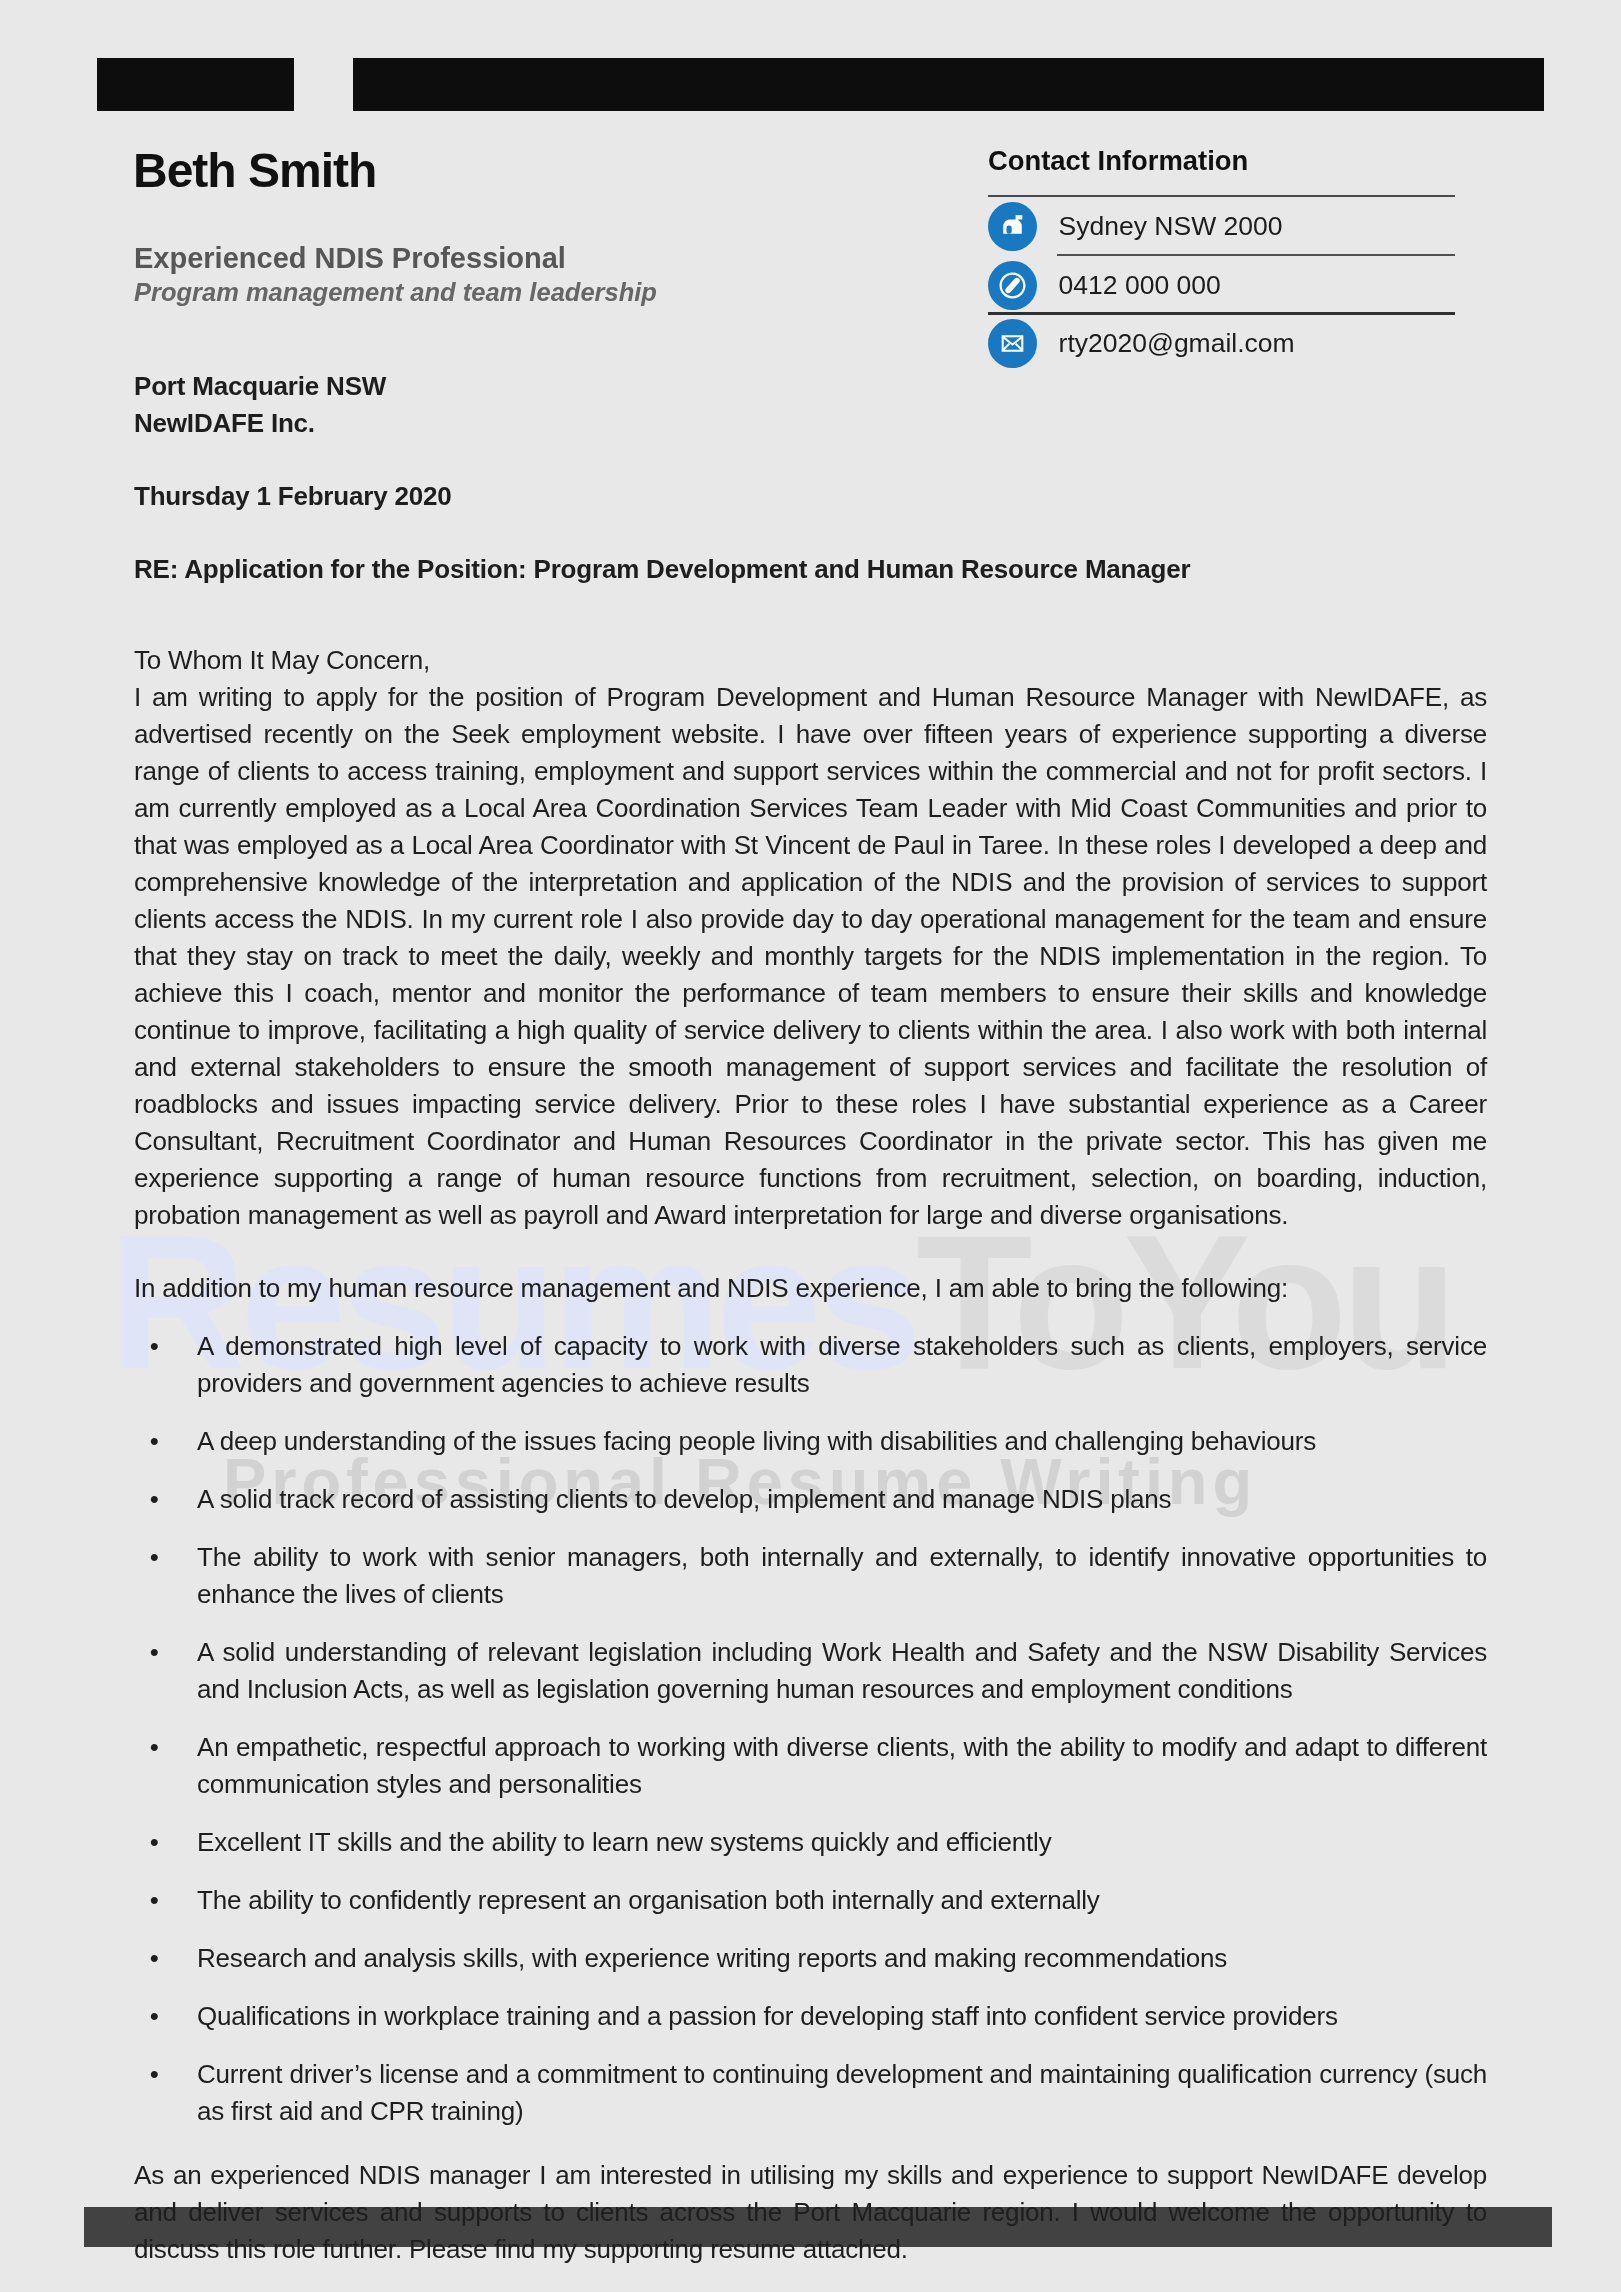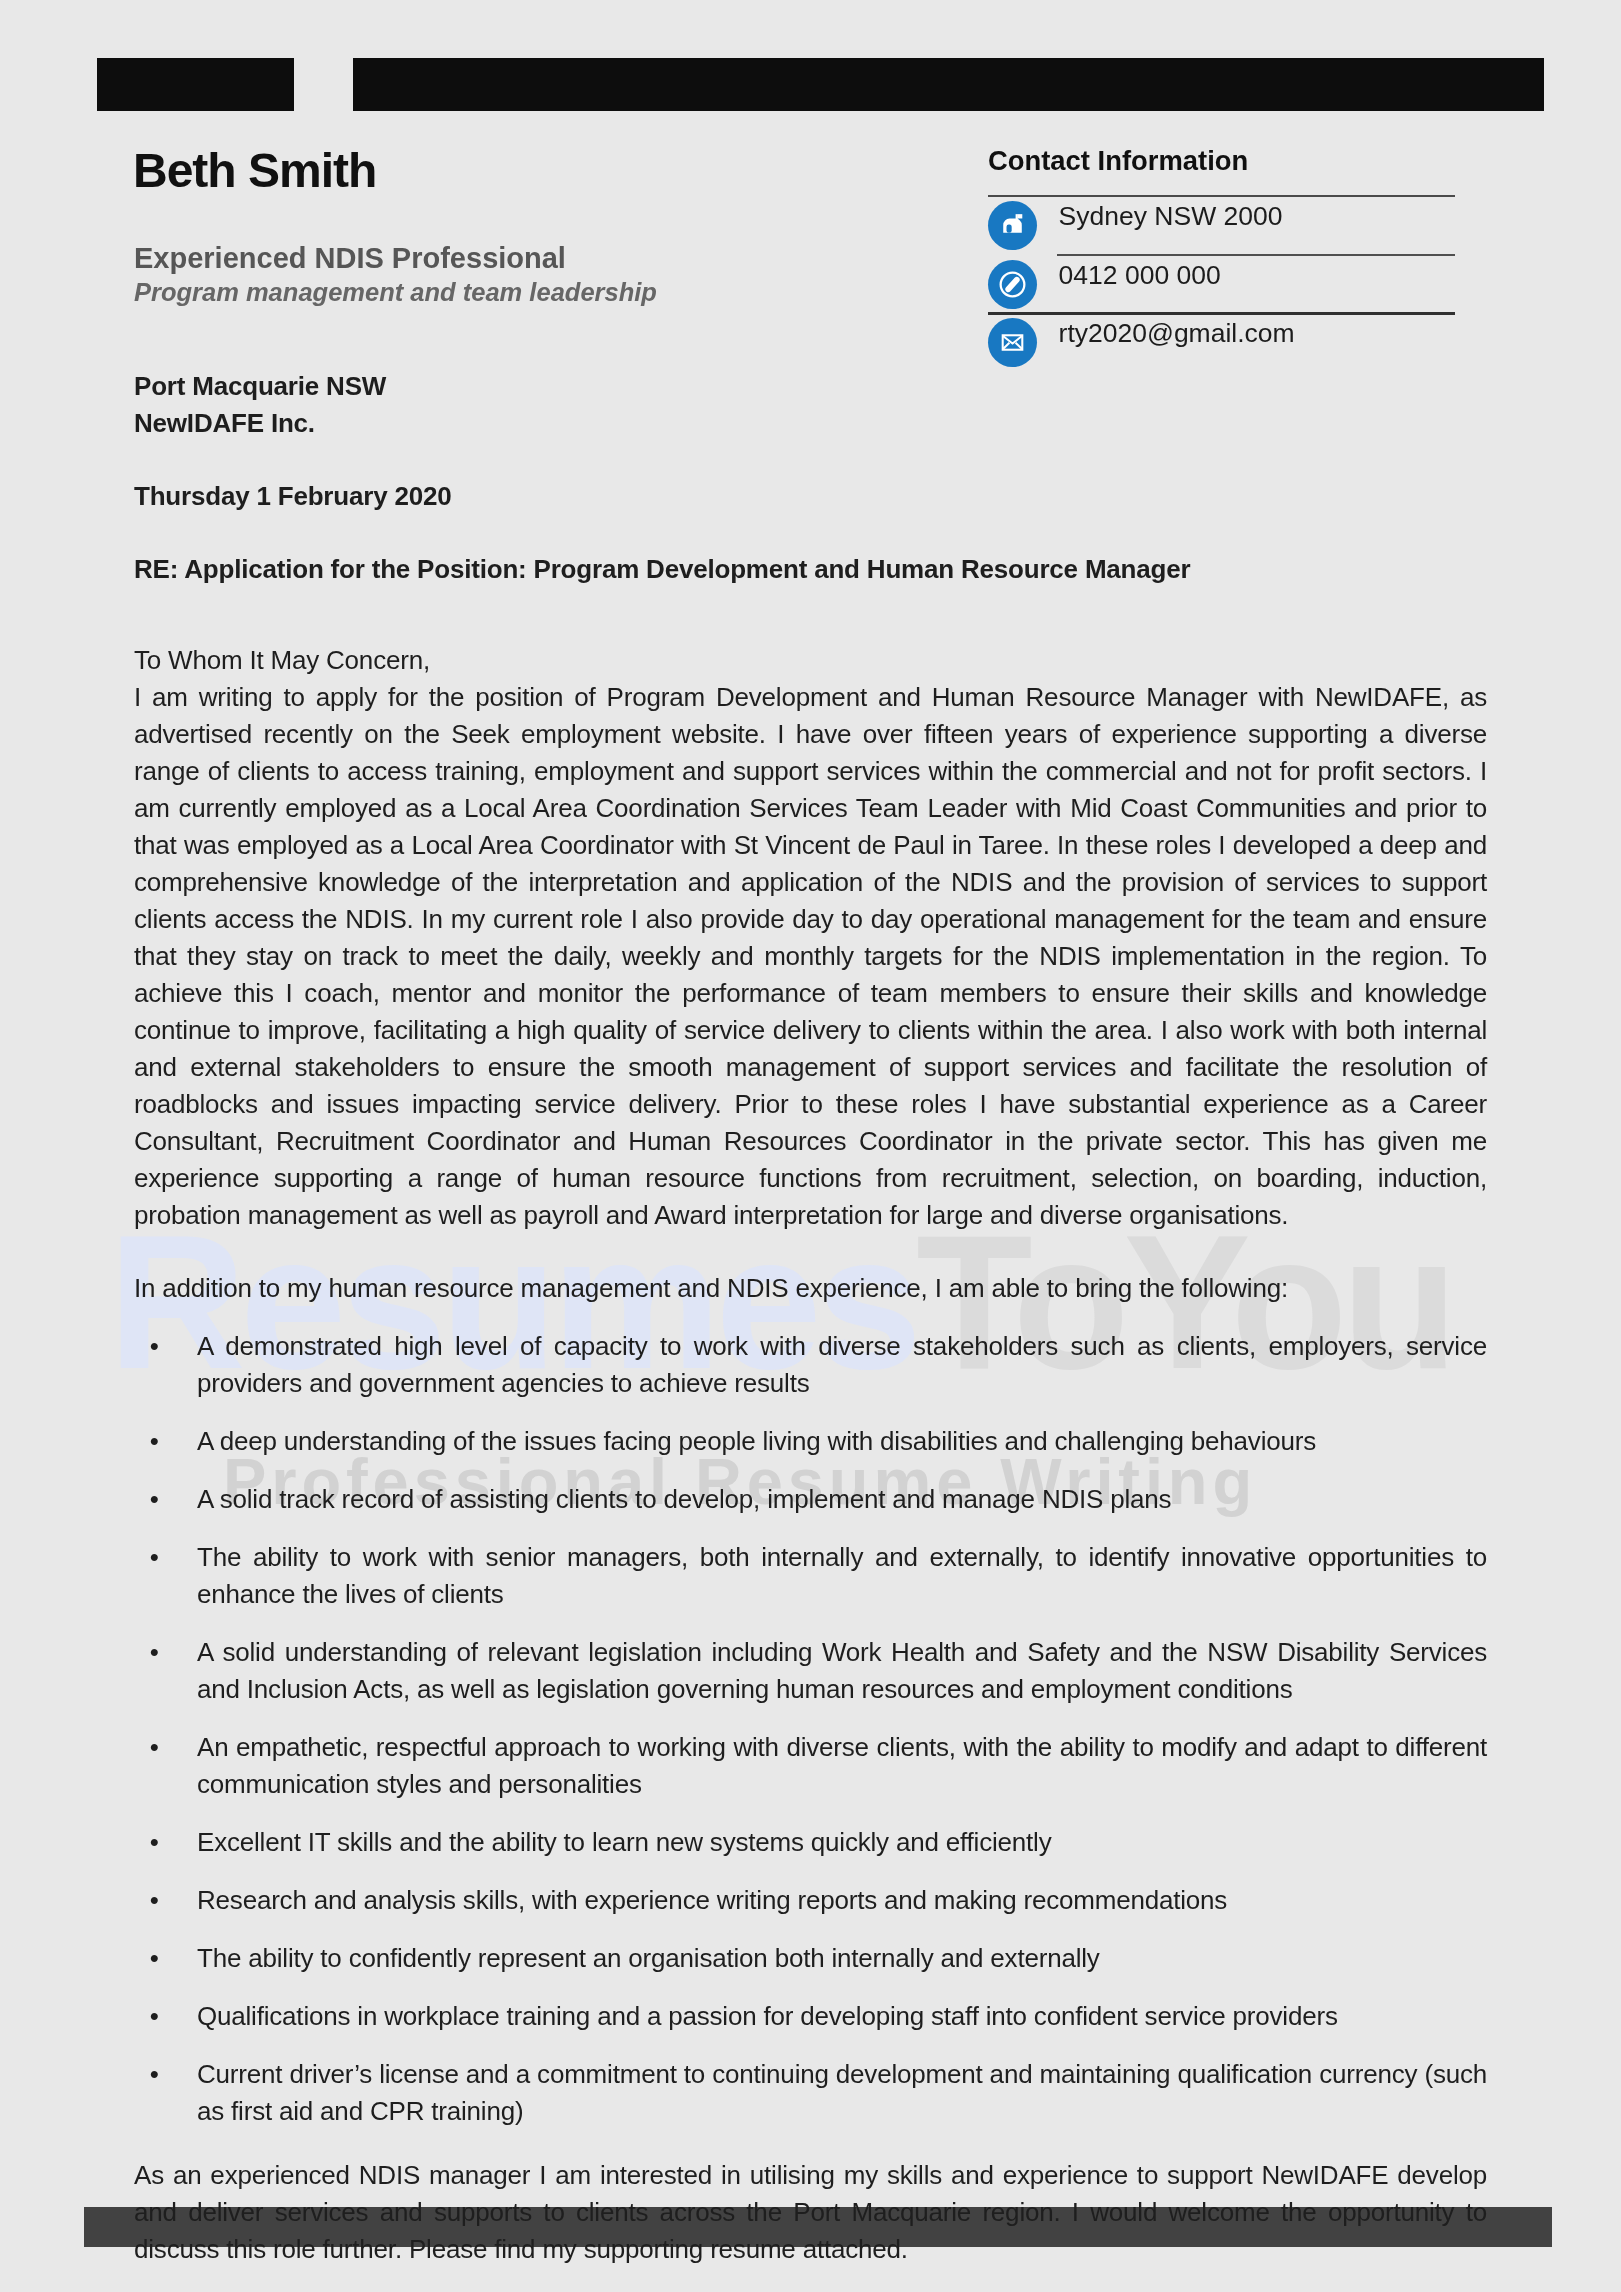--- a/index.html
+++ b/index.html
@@ -16,21 +16,21 @@
   .bar{position:absolute;top:58px;height:53px;background:#0d0d0d;}
   .bar-left{left:97px;width:197px;}
   .bar-right{left:353px;width:1191px;}
   
   .name{position:absolute;left:133px;top:143px;margin:0;font-size:48px;font-weight:bold;color:#111;letter-spacing:-1px;z-index:2;}
   .subtitle{position:absolute;left:134px;top:242px;font-size:29px;font-weight:bold;color:#565656;z-index:2;}
   .tagline{position:absolute;left:134px;top:278px;font-size:25.5px;font-weight:bold;font-style:italic;color:#666;z-index:2;}
   
   .contact{position:absolute;left:988px;top:145px;width:467px;z-index:2;}
   .contact-heading{font-size:27.4px;font-weight:bold;color:#101010;padding-bottom:18px;border-bottom:2.9px solid #4a4a4a;}
-  .contact-row{display:flex;gap:21.6px;padding:3.9px 0;position:relative;min-height:51px;}
+  .contact-row{display:flex;align-items:center;gap:21.6px;padding:3.9px 0;position:relative;min-height:51px;}
   .contact-row.row-address::after{content:"";position:absolute;left:69px;right:0;bottom:0;height:2px;background:#4f4f4f;}
   .contact-row.row-phone::after{content:"";position:absolute;left:0;right:0;bottom:0;height:2.9px;background:#303030;}
   .cicon{width:49px;height:49px;border-radius:50%;background:#1878c2;display:flex;align-items:center;justify-content:center;flex:0 0 49px;}
   .cicon svg{width:33px;height:33px;display:block;}
   .cval{font-size:26.5px;color:#1c1c1c;}
   
   .watermark{position:absolute;inset:0;z-index:0;pointer-events:none;}
   .wm-line1{position:absolute;left:108px;top:1206px;font-size:191px;font-weight:bold;letter-spacing:-5.9px;white-space:nowrap;line-height:1;}
   .wm-resumes{color:#dfe5f6;}
   .wm-toyou{color:#dbdbdb;}
@@ -147,25 +147,25 @@
       <li class="bullet-item">
           <span class="marker"></span>
           <span class="li-text">An empathetic, respectful approach to working with diverse clients, with the ability to modify and adapt to different communication styles and personalities</span>
         </li>
       <li class="bullet-item">
           <span class="marker"></span>
           <span class="li-text">Excellent IT skills and the ability to learn new systems quickly and efficiently</span>
         </li>
       <li class="bullet-item">
           <span class="marker"></span>
-          <span class="li-text">Research and analysis skills, with experience writing reports and making recommendations</span>
+          <span class="li-text">The ability to confidently represent an organisation both internally and externally</span>
         </li>
       <li class="bullet-item">
           <span class="marker"></span>
-          <span class="li-text">The ability to confidently represent an organisation both internally and externally</span>
+          <span class="li-text">Research and analysis skills, with experience writing reports and making recommendations</span>
         </li>
       <li class="bullet-item">
           <span class="marker"></span>
           <span class="li-text">Qualifications in workplace training and a passion for developing staff into confident service providers</span>
         </li>
       <li class="bullet-item">
           <span class="marker"></span>
           <span class="li-text">Current driver’s license and a commitment to continuing development and maintaining qualification currency (such as first aid and CPR training)</span>
         </li>
     </ul>

